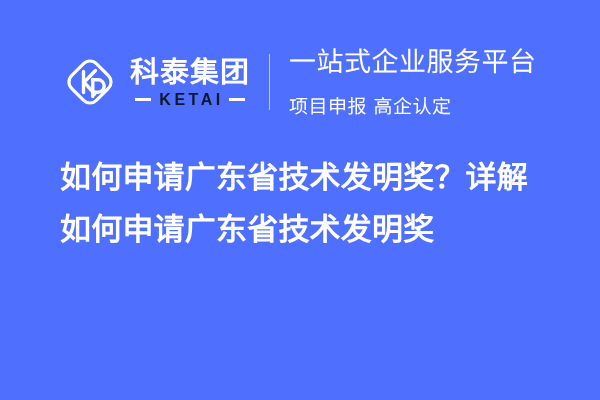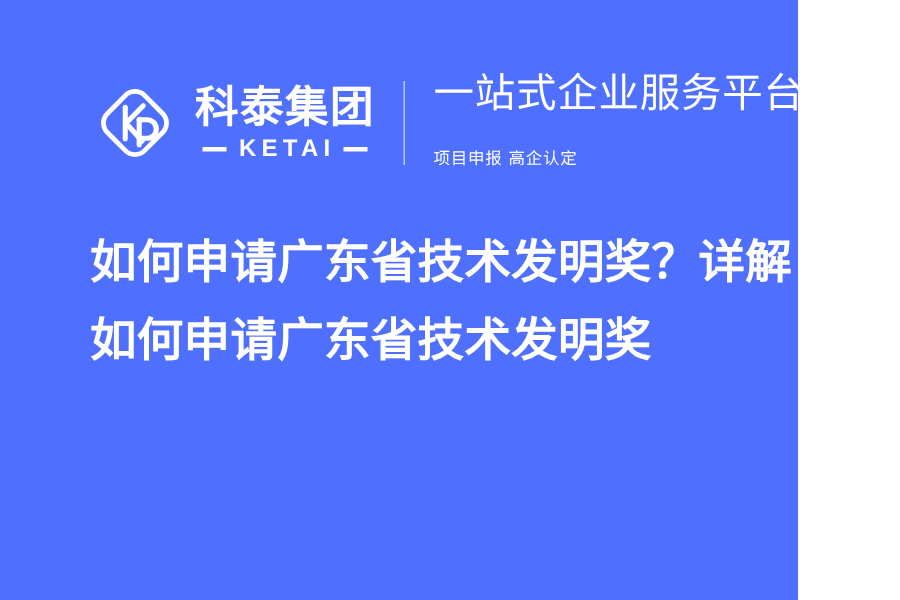--- a/index.html
+++ b/index.html
@@ -9,21 +9,21 @@
   }
   body {
     width: 600px;
     height: 400px;
     overflow: hidden;
     font-family: "Liberation Sans", "DejaVu Sans", sans-serif;
   }
 
   #banner {
     position: relative;
-    width: 532px;
+    width: 600px;
     height: 400px;
     background: #4f6fff;
     box-sizing: border-box;
   }
 
   
   .header {
     position: absolute;
     left: 0;
     top: 42px;
@@ -78,21 +78,21 @@
     height: 3px;
     background: #ffffff;
     flex: 0 0 16px;
   }
 
   .wordmark-en {
     font-family: "Liberation Sans", "DejaVu Sans", sans-serif;
     font-size: 16px;
     line-height: 17px;
     font-weight: bold;
-    color: #ffffff;
+    color: #0f172a;
     letter-spacing: 3.5px;
     padding: 0 5px 0 8px;
     white-space: nowrap;
   }
 
   .divider {
     width: 1px;
     height: 56px;
     background: #cfd9ff;
     opacity: .85;
@@ -111,38 +111,38 @@
     font-family: Liberation Sans, sans-serif;
     font-size: 27px;
     line-height: 29px;
     color: #ffffff;
     letter-spacing: 0.5px;
     white-space: nowrap;
   }
 
   .tagline-sub {
     font-family: "DejaVu Serif", "Liberation Serif", serif;
-    font-size: 11px;
+    font-size: 19px;
     line-height: 20px;
     color: #ffffff;
     margin-top: 19px;
     letter-spacing: 0.5px;
     white-space: nowrap;
   }
 
   
   .headline {
     position: absolute;
     left: 60px;
     top: 152px;
     width: 500px;
   }
 
   .headline-line {
-    font-family: Liberation Mono, monospace;
+    font-family: Liberation Serif, serif;
     font-size: 31px;
     line-height: 52px;
     font-weight: bold;
     color: #ffffff;
     letter-spacing: 0.2px;
     white-space: nowrap;
   }
 </style>
 </head>
 <body>

